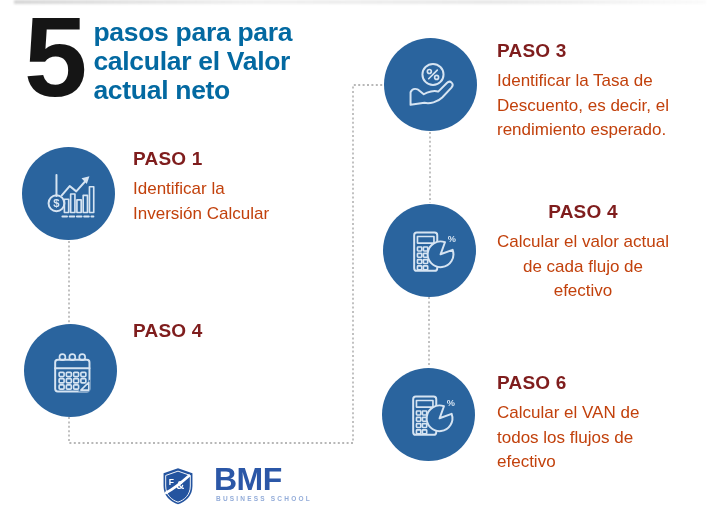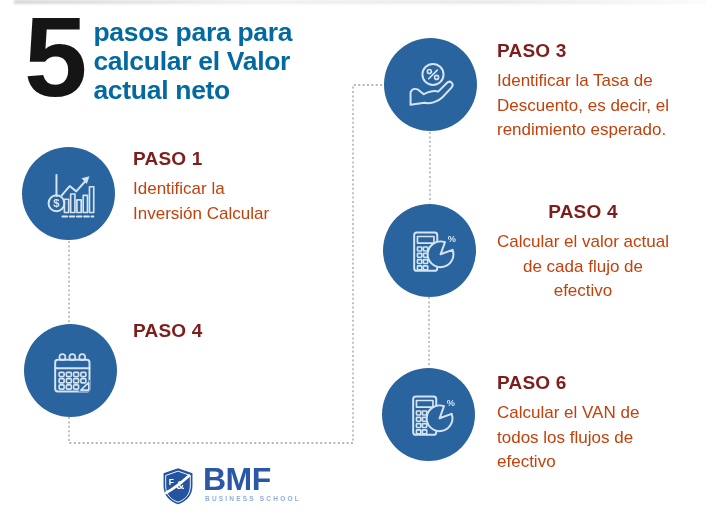--- a/index.html
+++ b/index.html
@@ -39,21 +39,21 @@
   .t5 { left:497px; top:372px; }
   .step-label { font-weight:bold; font-size:19px; color:#7f1d1d; letter-spacing:.2px; margin-bottom:7px; }
   .step-desc  { font-size:17px; color:#c2410c; line-height:24.5px; white-space:pre-line; }
 
   .icn { stroke:#d6e4f2; fill:none; stroke-width:3; stroke-linecap:round; stroke-linejoin:round; }
   .icn-thin { stroke:#d6e4f2; fill:none; stroke-width:2.5; stroke-linecap:round; stroke-linejoin:round; }
   .icn-fill { fill:#d6e4f2; stroke:none; }
   .icn-bgfill { fill:#2a649e; stroke:#d6e4f2; stroke-width:3; stroke-linejoin:round; }
 
   .logo { position:absolute; left:161px; top:465px; display:flex; align-items:flex-start; z-index:2; }
-  .logo-text { margin-left:8px; }
+  .logo-text { margin-left:19px; }
   .logo-bmf { font-size:32px; font-weight:bold; color:#2b57a7; line-height:28px; letter-spacing:-.5px; }
   .logo-sub { font-size:6.5px; font-weight:bold; color:#93acd9; letter-spacing:2.2px; margin-top:2px; margin-left:2px; }
 </style>
 </head>
 <body>
 
 <div class="canvas">
 
   <div class="streak"></div>
 

